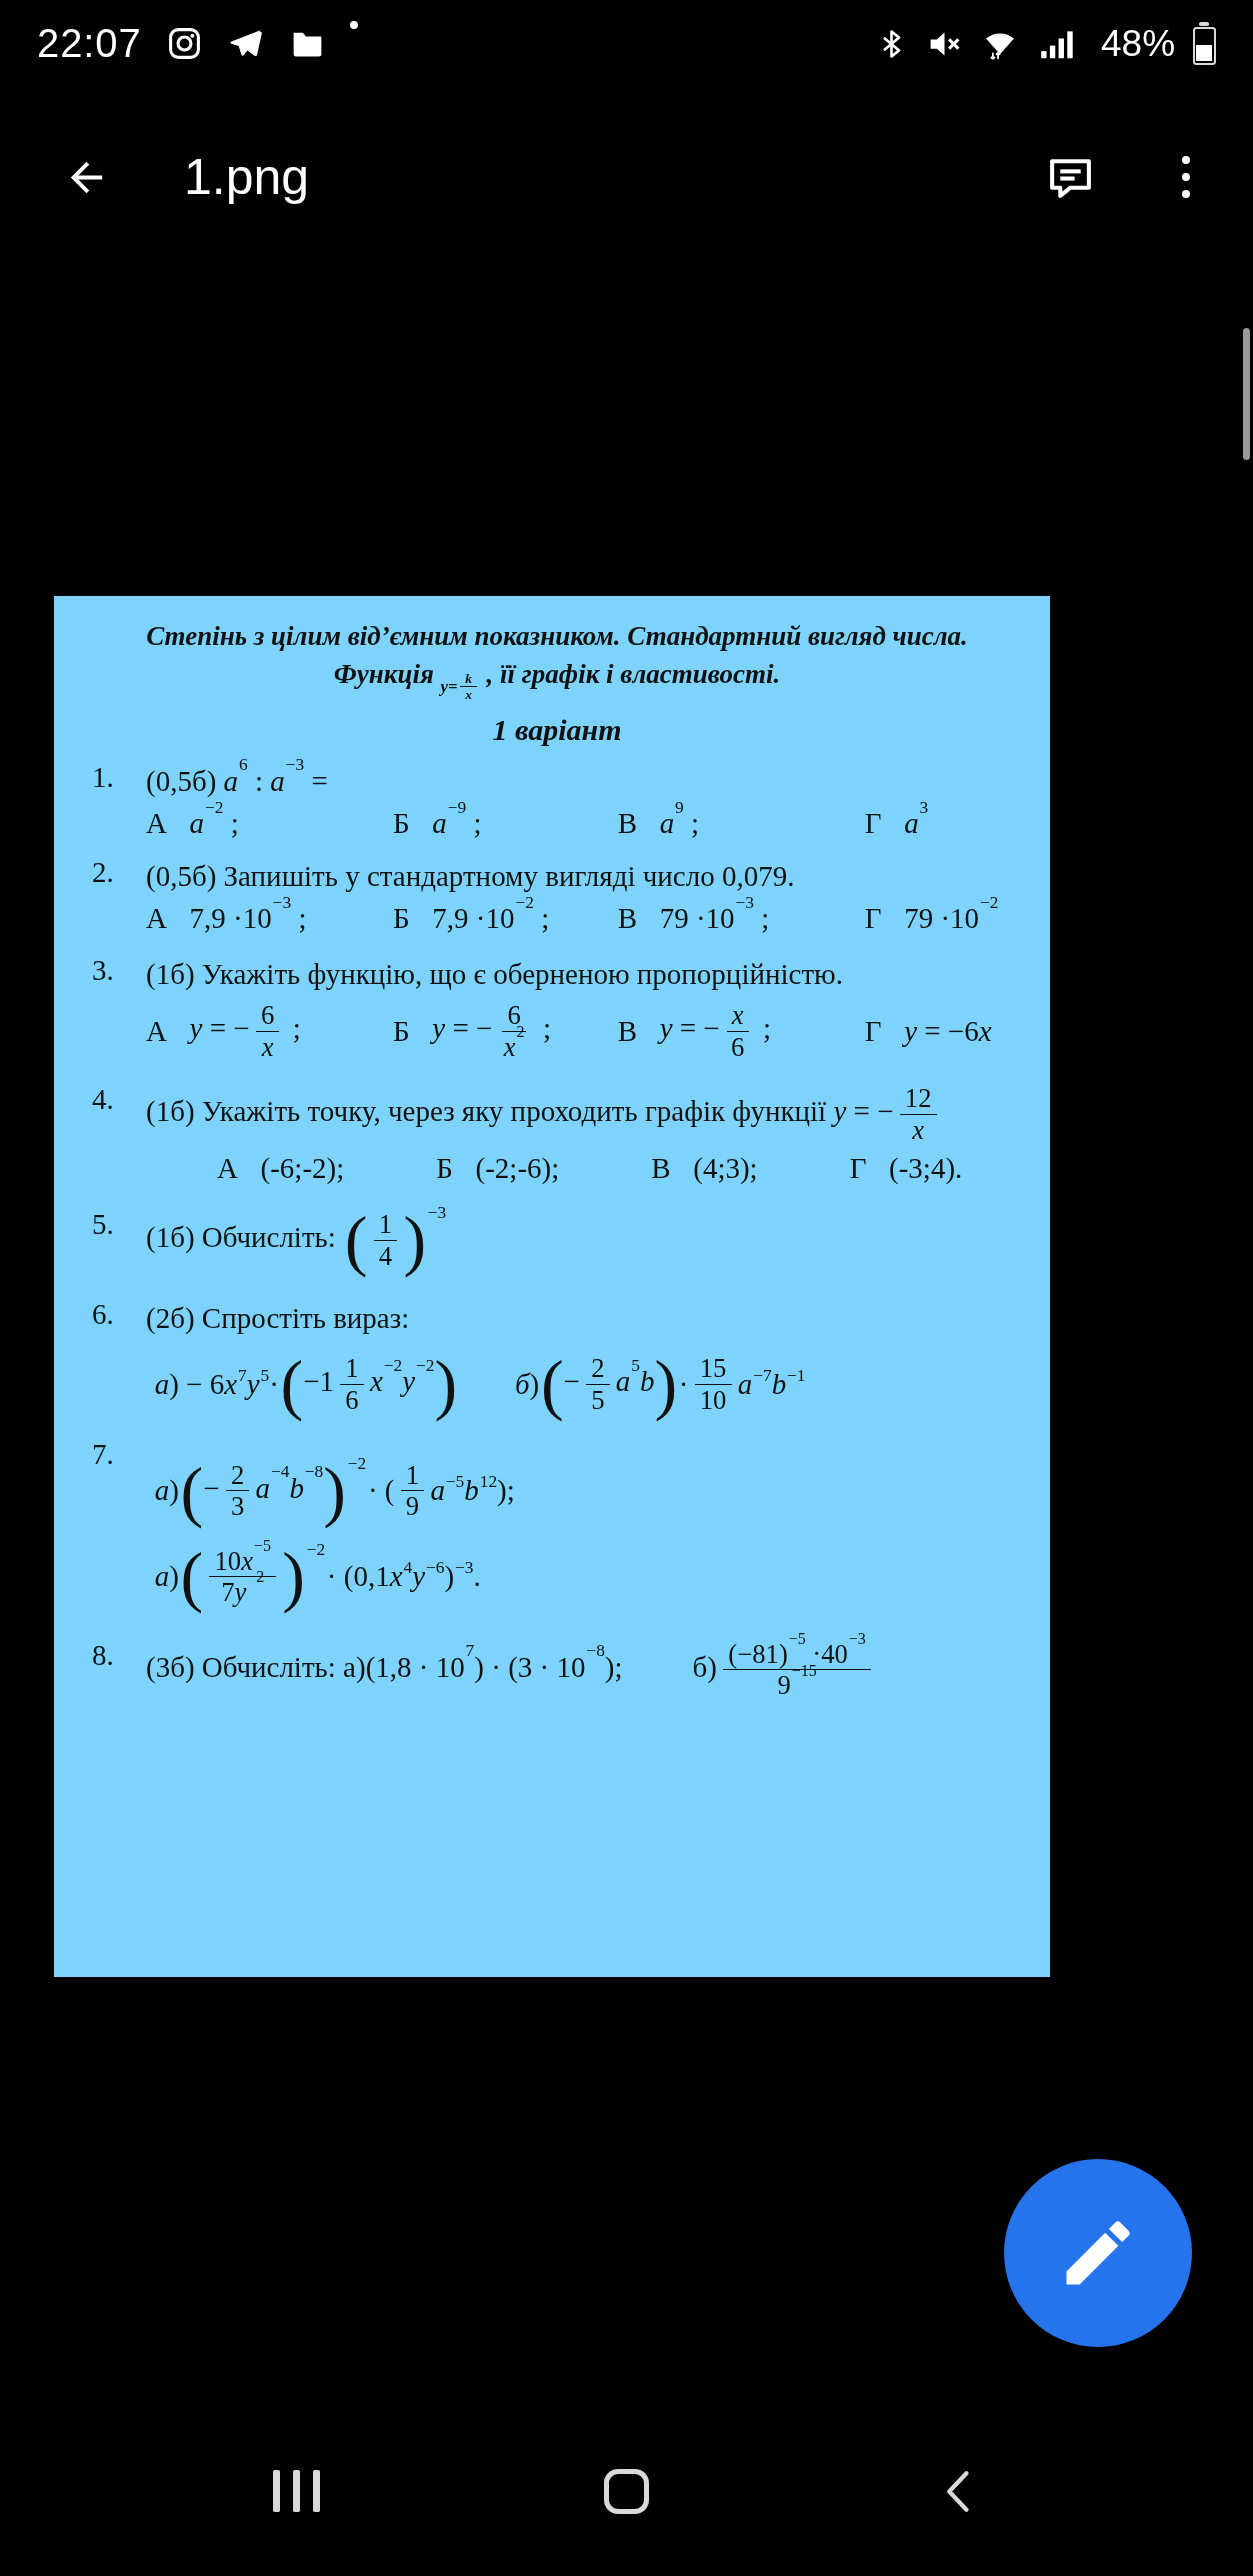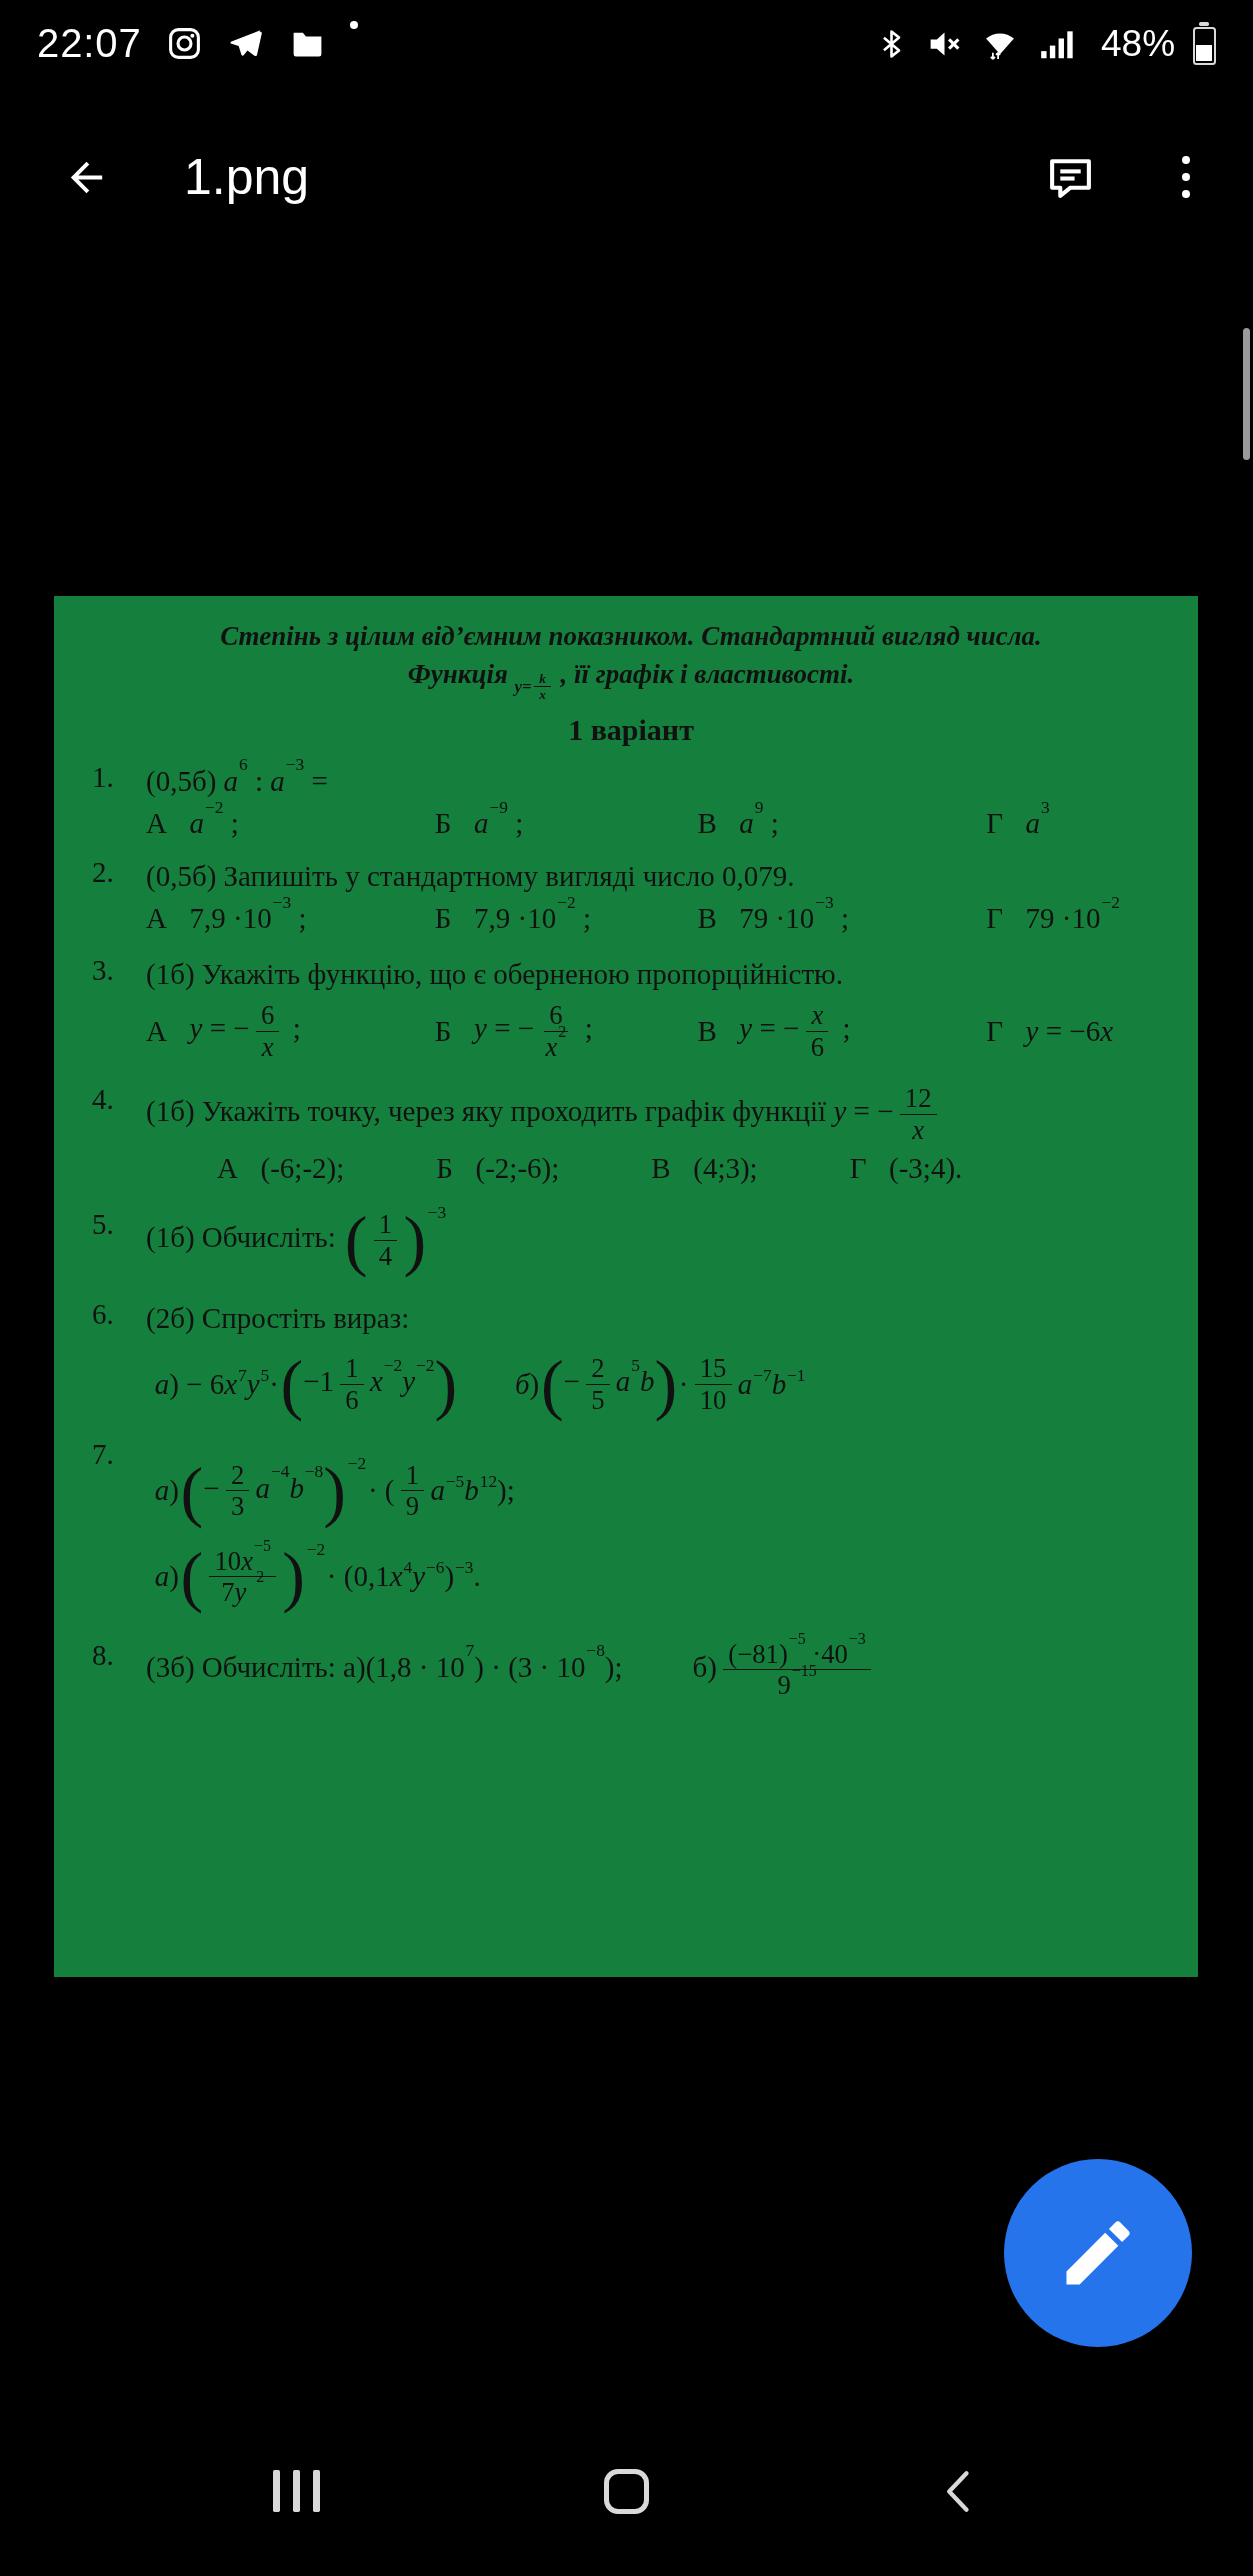--- a/index.html
+++ b/index.html
@@ -24,26 +24,26 @@
   
   .app-bar{position:absolute;top:103px;left:0;right:0;height:148px;display:flex;align-items:center;padding:0 63px;}
   .ab-title{font-size:50px;font-weight:400;margin-left:74px;flex:1;color:#fff;}
   .ab-actions{display:flex;align-items:center;gap:87px;}
   .overflow-dots{display:flex;flex-direction:column;gap:9.6px;}
   .overflow-dots span{width:7.8px;height:7.8px;border-radius:50%;background:#fff;}
 
   .scroll-indicator{position:absolute;right:2.6px;top:328px;width:7.8px;height:132px;background:#9a9a9a;border-radius:4.4px;}
 
   
-  .document{position:absolute;left:54px;top:596px;width:1144px;height:1381px;background:#15803d;
+  .document{position:absolute;left:54px;top:596px;width:996px;height:1381px;background:#7dd3fc;
             color:#111;font-family:"Liberation Serif",serif;padding:21px 28px 0 38px;overflow:hidden;}
   .doc-title{text-align:center;font-weight:bold;font-style:italic;font-size:27px;line-height:1.42;}
   .small-math{font-size:0.62em;vertical-align:-0.5em;display:inline-flex;align-items:center;}
   .small-math .frac{font-size:0.8em;margin:0 2.6px;}
-  .doc-variant{text-align:center;font-weight:bold;font-size:30px;margin-top:10.4px;}
+  .doc-variant{text-align:center;font-weight:bold;font-size:30px;margin-top:10.4px;font-style:italic;}
   #questions{font-size:29px;}
   .q{display:flex;align-items:flex-start;}
   .q:nth-child(1){margin-top:14px;}
   .q:nth-child(2){margin-top:15.7px;}
   .q:nth-child(3){margin-top:19px;}
   .q:nth-child(4){margin-top:21px;}
   .q:nth-child(5){margin-top:22.6px;}
   .q:nth-child(6){margin-top:26px;}
   .q:nth-child(7){margin-top:21px;}
   .q:nth-child(8){margin-top:30px;}

